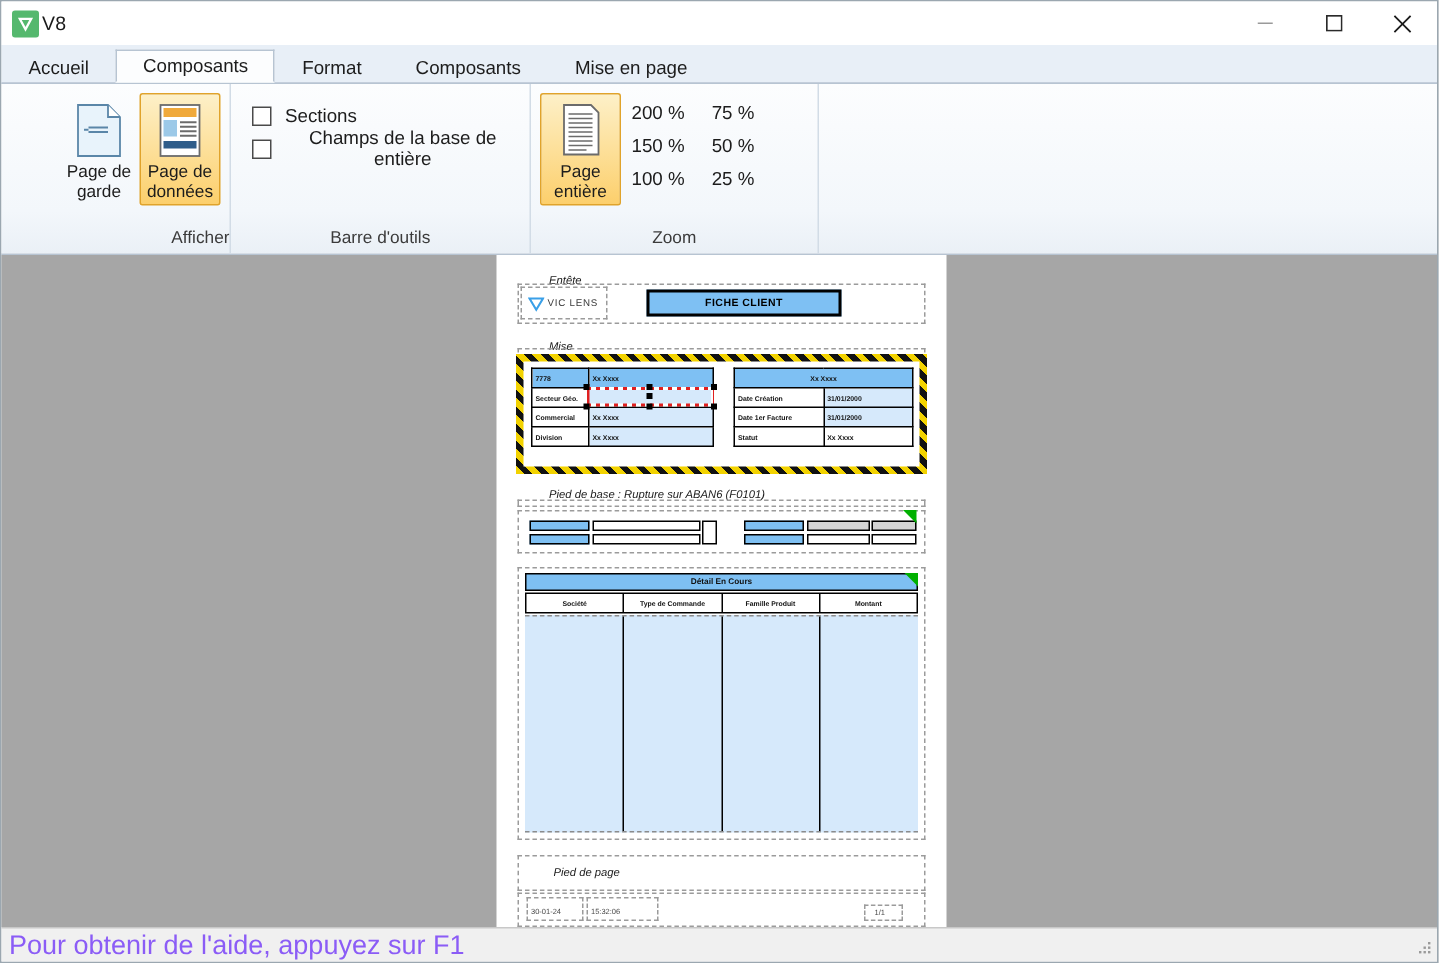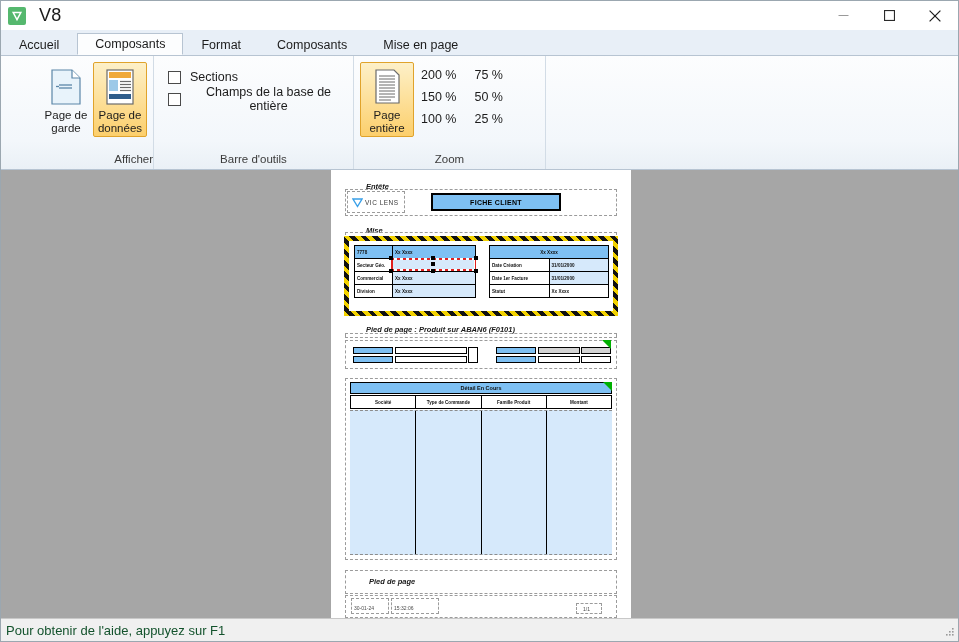--- a/index.html
+++ b/index.html
@@ -40,22 +40,22 @@
     width: 18px; height: 18px;
     margin-left: 7px;
     background: #55b86e;
     border-radius: 2px;
     display: flex;
     align-items: center;
     justify-content: center;
   }
   .app-logo svg { display: block; }
   .title-text {
-    margin-left: 13px;
-    font-size: 18px;
+    margin-left: 2px;
+    font-size: 13px;
     color: #1a1a1a;
     letter-spacing: .2px;
   }
   .win-buttons {
     position: absolute;
     right: 0; top: 0;
     height: 29px;
     display: flex;
   }
   .win-btn {
@@ -223,21 +223,21 @@
     height: 477px;
     background: #ffffff;
     box-sizing: border-box;
   }
 
   
   .band-label {
     position: absolute;
     font-size: 7.5px;
     font-style: italic;
-    font-weight: bold;
+    font-weight: normal;
     color: #1a1a1a;
     white-space: nowrap;
     padding-left: 19px;
   }
   .dash-band {
     position: absolute;
     border: 1px dashed #9b9b9b;
     box-sizing: border-box;
   }
   .dash-box {
@@ -397,22 +397,22 @@
     height: 22px;
     background: #f0f0f0;
     border-top: 1px solid #c8c8c8;
     display: flex;
     align-items: center;
     flex: 0 0 auto;
     position: relative;
   }
   .statusbar .st {
     margin-left: 5px;
-    font-size: 13px;
-    color: #14532d;
+    font-size: 18px;
+    color: #8b5cf6;
   }
   .grip {
     position: absolute;
     right: 3px; bottom: 3px;
     width: 12px; height: 12px;
   }
 </style>
 </head>
 <body>
 
@@ -613,21 +613,21 @@
             <tr>
               <td class="lbl">Statut</td>
               <td class="valw">Xx Xxxx</td>
             </tr>
           </tbody>
             </table>
 
         </div>
       </div>
 
-      <div class="band-label" style="left:16px; top:155px;">Pied de page : Produit sur ABAN6 (F0101)</div>
+      <div class="band-label" style="left:16px; top:155px;">Pied de base : Rupture sur ABAN6 (F0101)</div>
       <div class="dash-band" style="left:14px; top:163px; width:272px; height:5px;"></div>
       <div class="dash-band" style="left:14px; top:170px; width:272px; height:29px;"></div>
 
       <div class="minibar mb-blue" style="left:22px;  top:177px; width:40px; height:7px;"></div>
       <div class="minibar mb-blue" style="left:22px;  top:186px; width:40px; height:7px;"></div>
       <div class="minibar mb-white" style="left:64px;  top:177px; width:72px; height:7px;"></div>
       <div class="minibar mb-white" style="left:64px;  top:186px; width:72px; height:7px;"></div>
       <div class="minibar mb-white" style="left:137px; top:177px; width:10px; height:16px;"></div>
 
       <div class="minibar mb-blue" style="left:165px; top:177px; width:40px; height:7px;"></div>

